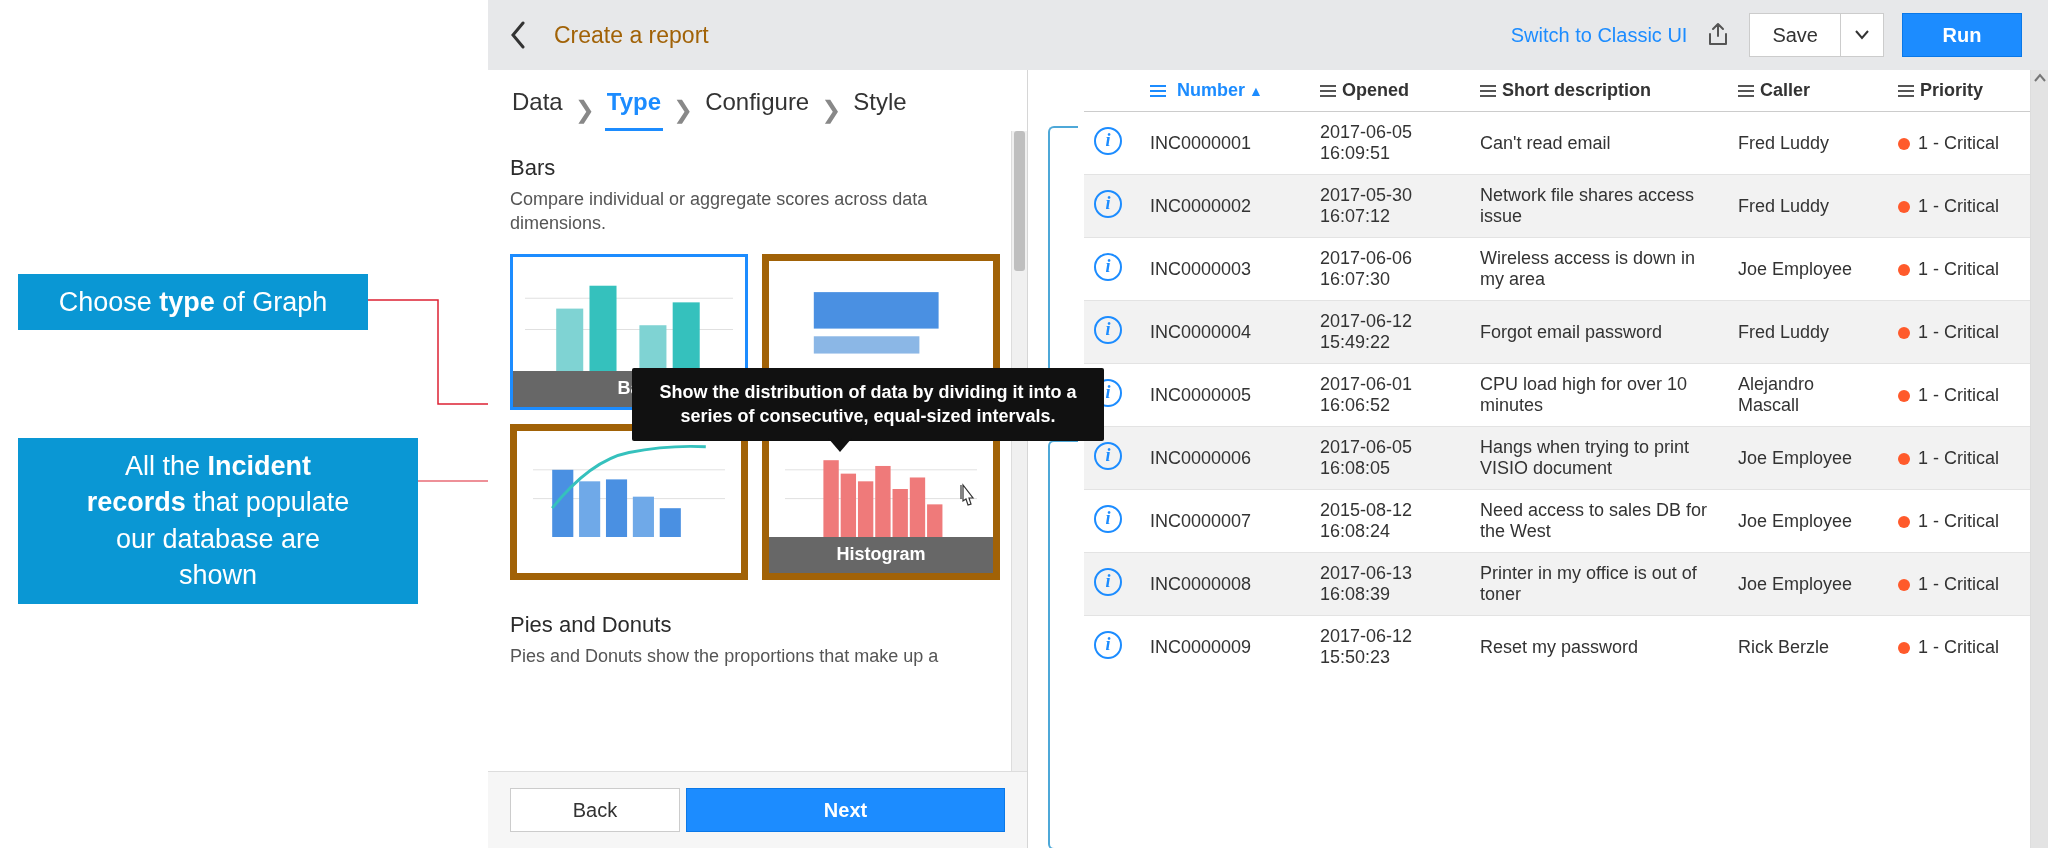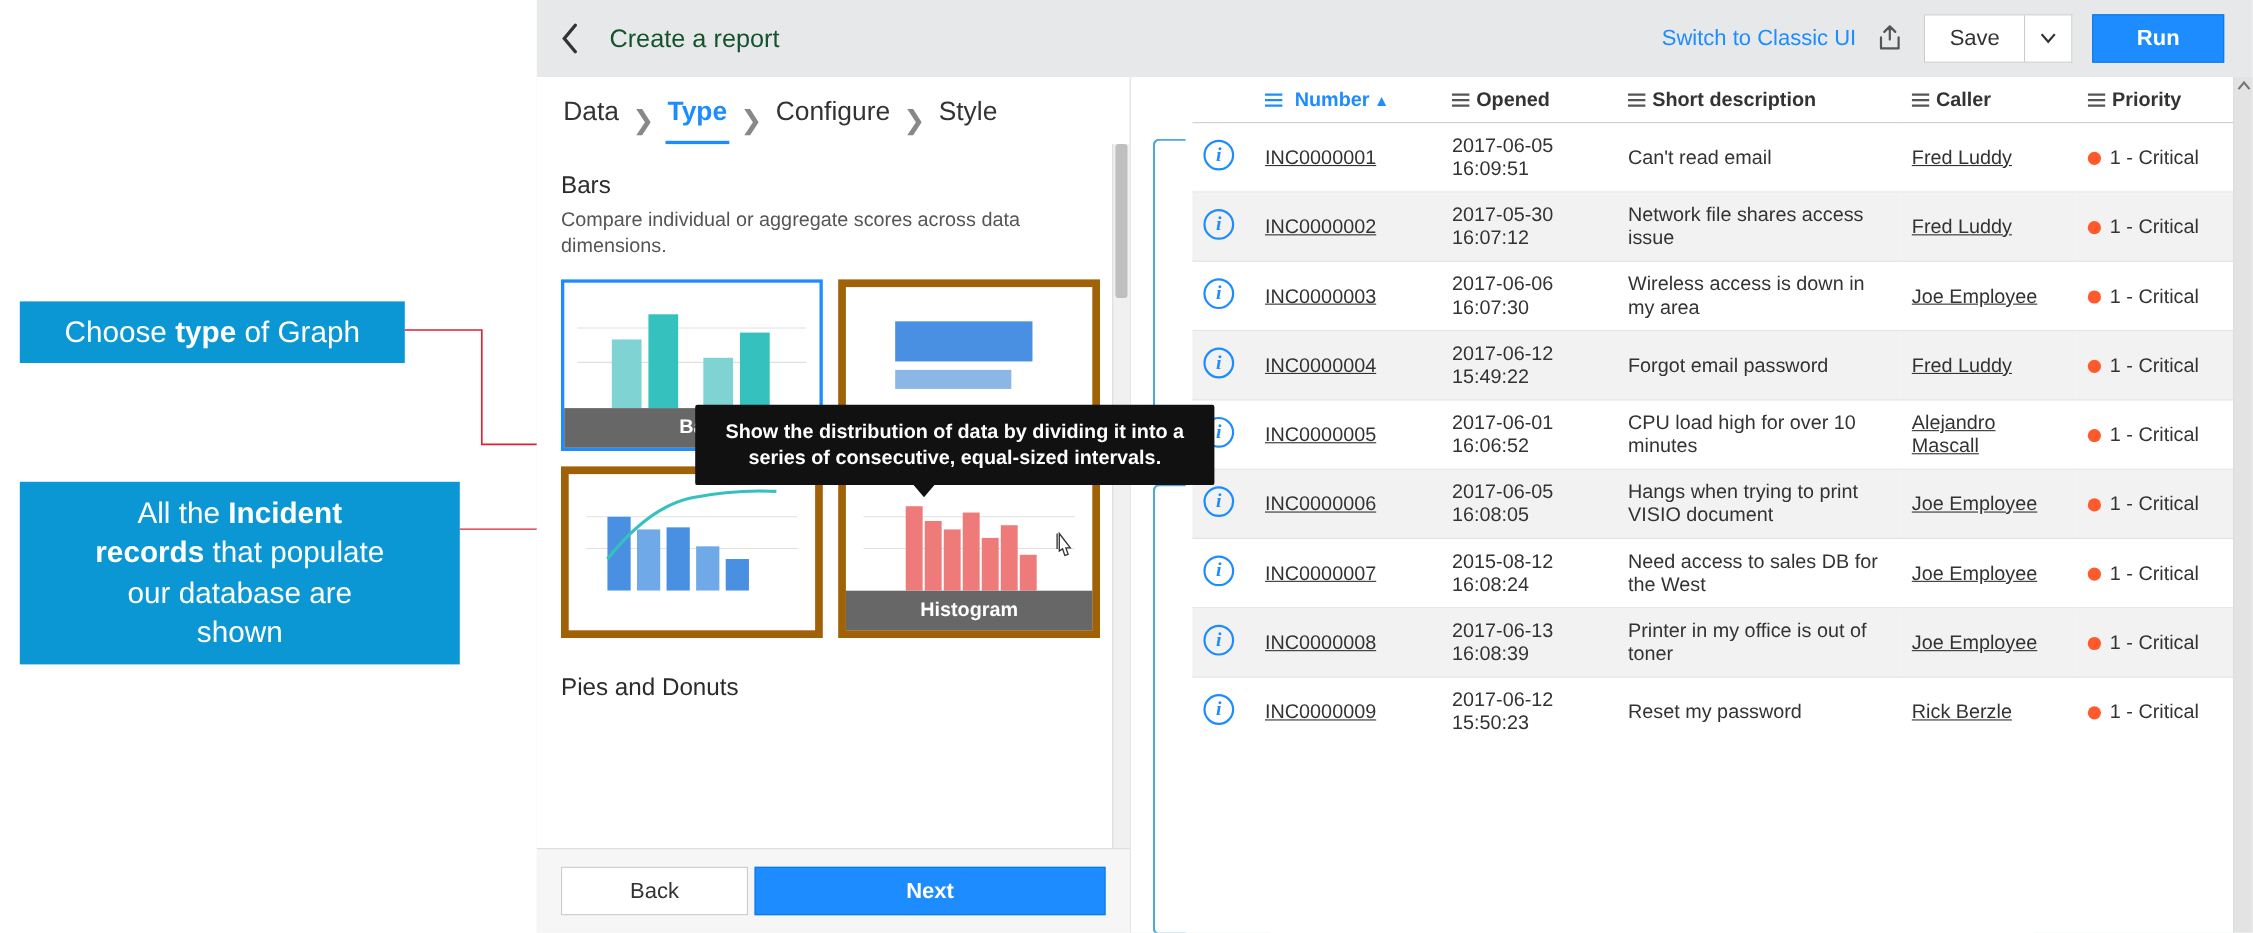--- a/index.html
+++ b/index.html
@@ -9,21 +9,21 @@
   
   .anno-area { position:absolute; left:0; top:0; width:488px; height:848px; }
   .callout { position:absolute; background:#0a97d4; color:#fff; font-size:27px; line-height:1.35; text-align:center; padding:10px 14px; }
   .callout .bold { font-weight:700; }
   .arrow-svg { position:absolute; overflow:visible; }
 
   
   .app { position:absolute; left:488px; top:0; width:1560px; height:848px; background:#e7e8ea; }
   .toolbar { height:70px; display:flex; align-items:center; padding:0 26px 0 12px; gap:18px; }
   .back-chevron { width:36px; height:36px; display:flex; align-items:center; justify-content:center; cursor:pointer; }
-  .title { font-size:23px; color:#14532d; }
+  .title { font-size:23px; color:#a16207; }
   .spacer { flex:1; }
   .switch-link { color:#1c8cff; font-size:20px; }
   .share-icon { width:26px; height:26px; }
   .btn { height:44px; padding:0 22px; border:1px solid #ccc; background:#fff; font-size:20px; display:flex; align-items:center; justify-content:center; cursor:pointer; }
   .btn-group { display:flex; }
   .btn-group .btn + .btn { border-left:none; }
   .btn.caret { padding:0 14px; }
   .btn-primary { background:#1c8cff; border-color:#0a78e8; color:#fff; font-weight:600; }
   svg { display:block; }
 
@@ -69,21 +69,21 @@
   .table-wrap { padding:0 10px 0 56px; }
   table { border-collapse:collapse; width:100%; font-size:18px; }
   thead th { text-align:left; padding:10px 10px; color:#333; font-weight:600; border-bottom:1px solid #ccc; white-space:nowrap; }
   thead th.sorted { color:#1c8cff; }
   tbody tr { border-top:1px solid #e3e3e3; }
   tbody tr.alt { background:#f2f2f2; }
   tbody td { padding:10px 10px; vertical-align:middle; }
   .cell-icon { width:40px; }
   .info-circle { width:28px; height:28px; border:2px solid #1c8cff; border-radius:50%; position:relative; display:inline-block; }
   .info-circle::before { content:"i"; position:absolute; left:50%; top:50%; transform:translate(-50%,-52%); font-family:Georgia, serif; font-size:18px; color:#1c8cff; font-style:italic; font-weight:bold; }
-  .link { text-decoration:underline; color:#333; cursor:pointer; }
+  .link { color:#333; cursor:pointer; }
   .prio-dot { width:12px; height:12px; background:#ff5a2b; border-radius:50%; display:inline-block; margin-right:8px; vertical-align:middle; }
   .col-menu { display:inline-block; width:16px; vertical-align:middle; margin-right:6px; }
   .sort-caret { color:#1c8cff; margin-left:4px; font-size:14px; }
 
   .bracket { position:absolute; border:2px solid #4ea8d8; border-right:none; border-radius:6px 0 0 6px; }
 
 </style>
 </head>
 <body>
 
@@ -213,20 +213,21 @@
                 <div class="cursor-icon">
                   <svg width="24" height="28" viewBox="0 0 24 28">
                       <path d="M8 2v16l3-2 2 6 3-1-2-6 4 0z M6 2v14" stroke="#333" stroke-width="1.2" fill="#fff"></path>
                     </svg>
                 </div>
                 <div class="card-label">Histogram</div>
               </div>
             </div>
 
             <div class="section-title" style="margin-top:32px;">Pies and Donuts</div>
+            <div class="section-desc">Pies and Donuts show the proportions that make up a</div>
           </div>
         </div>
 
         <div class="wizard-footer">
           <div class="btn">Back</div>
           <div class="btn next">Next</div>
         </div>
       </div>
 
       <div class="right-pane">

